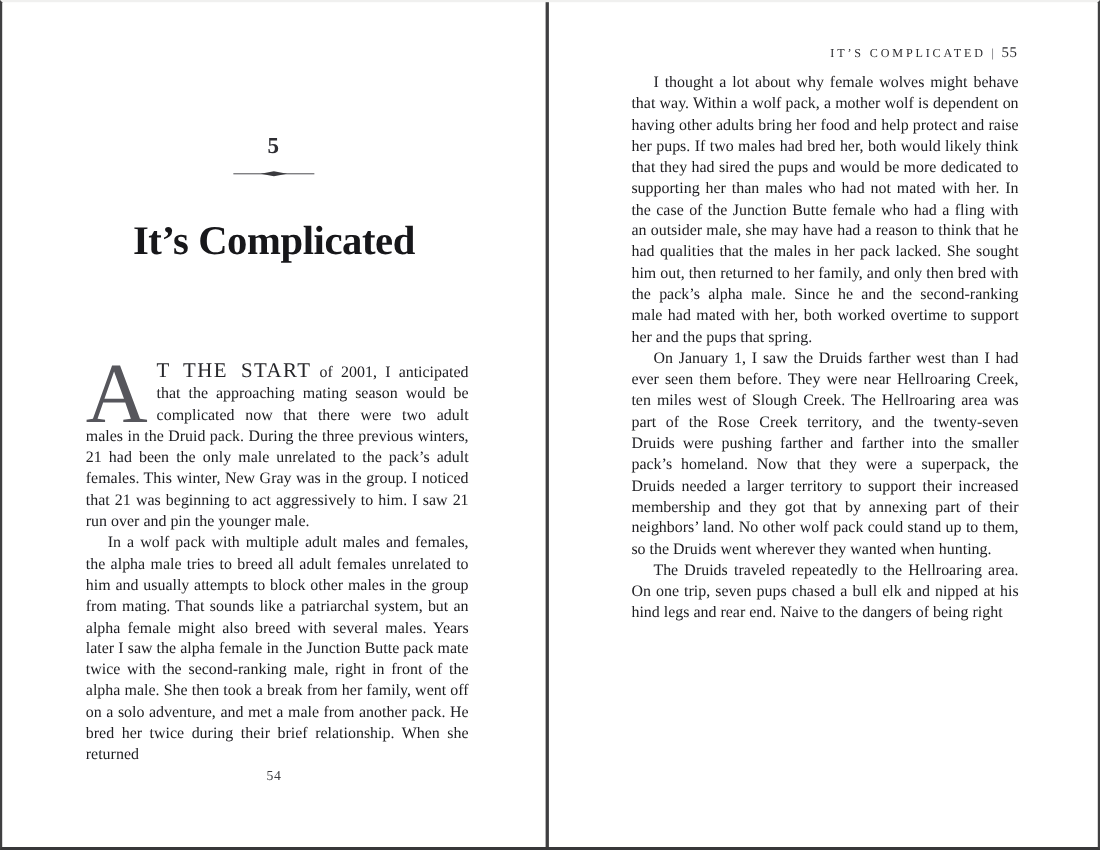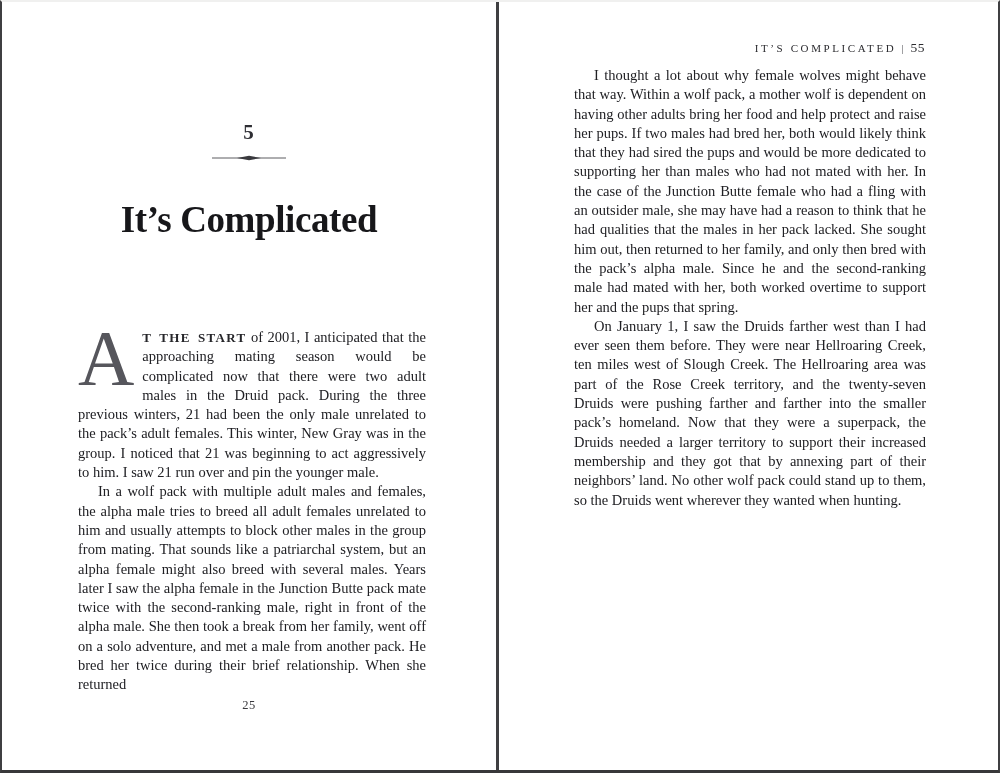--- a/index.html
+++ b/index.html
@@ -58,22 +58,22 @@
 
   .drop-cap {
     float: left;
     font-size: 78px; line-height: 59px;
     height: 58px;
     padding-right: 8px;
     color: #56565c;
     font-family: "Liberation Serif", serif;
   }
   .lead-caps {
-    font-size: 13px; letter-spacing: 1.3px; word-spacing: 2px;
-    font-weight: 700; color: #26262a;
+    font-size: 19px; letter-spacing: 1.3px; word-spacing: 2px;
+    font-weight: 400; color: #26262a;
   }
   .folio {
     position: absolute; top: 696px; left: 0; width: 100%;
     text-align: center;
     font-size: 12.5px; color: #3a3a3e; letter-spacing: 0.5px;
   }
 
   
   .running-header {
     position: absolute; top: 38px; right: 70px;
@@ -108,28 +108,29 @@
 
     <h1 class="chapter-title">It’s Complicated</h1>
 
     <div class="body-text left-body">
       <p class="no-indent">
         <span class="drop-cap">A</span><span class="lead-caps">T THE START</span><span> of 2001, I anticipated that the approaching mating season would be complicated now that there were two adult males in the Druid pack. During the three previous winters, 21 had been the only male unrelated to the pack’s adult females. This winter, New Gray was in the group. I noticed that 21 was beginning to act aggressively to him. I saw 21 run over and pin the younger male.</span>
       </p>
       <p>In a wolf pack with multiple adult males and females, the alpha male tries to breed all adult females unrelated to him and usually attempts to block other males in the group from mating. That sounds like a patriarchal system, but an alpha female might also breed with several males. Years later I saw the alpha female in the Junction Butte pack mate twice with the second-ranking male, right in front of the alpha male. She then took a break from her family, went off on a solo adventure, and met a male from another pack. He bred her twice during their brief relationship. When she returned</p>
     </div>
 
-    <div class="folio">25</div>
+    <div class="folio">54</div>
   </div>
 
   <div class="page right">
 
     <div class="running-header">
       <span>IT’S COMPLICATED</span><span class="sep">|</span><span class="pg">55</span>
     </div>
 
     <div class="body-text right-body">
       <p>I thought a lot about why female wolves might behave that way. Within a wolf pack, a mother wolf is dependent on having other adults bring her food and help protect and raise her pups. If two males had bred her, both would likely think that they had sired the pups and would be more dedicated to supporting her than males who had not mated with her. In the case of the Junction Butte female who had a fling with an outsider male, she may have had a reason to think that he had qualities that the males in her pack lacked. She sought him out, then returned to her family, and only then bred with the pack’s alpha male. Since he and the second-ranking male had mated with her, both worked overtime to support her and the pups that spring.</p>
       <p>On January 1, I saw the Druids farther west than I had ever seen them before. They were near Hellroaring Creek, ten miles west of Slough Creek. The Hellroaring area was part of the Rose Creek territory, and the twenty-seven Druids were pushing farther and farther into the smaller pack’s homeland. Now that they were a superpack, the Druids needed a larger territory to support their increased membership and they got that by annexing part of their neighbors’ land. No other wolf pack could stand up to them, so the Druids went wherever they wanted when hunting.</p>
+      <p>The Druids traveled repeatedly to the Hellroaring area. On one trip, seven pups chased a bull elk and nipped at his hind legs and rear end. Naive to the dangers of being right</p>
     </div>
   </div>
 
 </div>
 
 </body></html>

